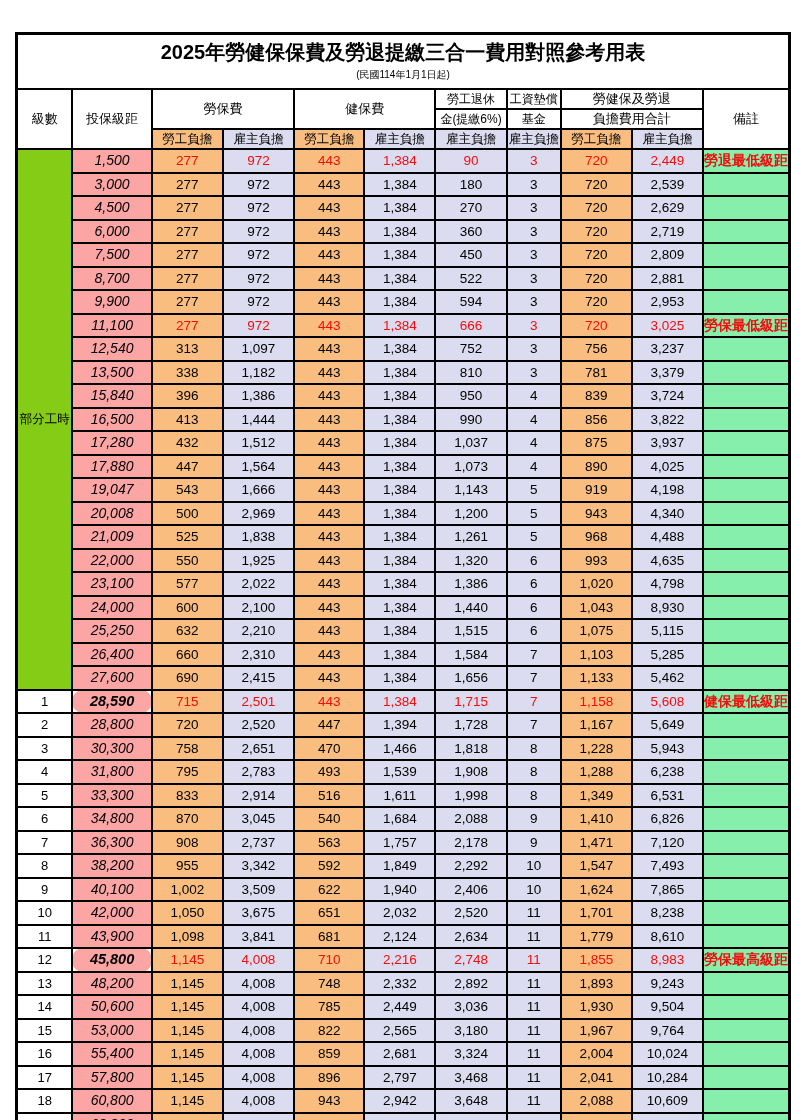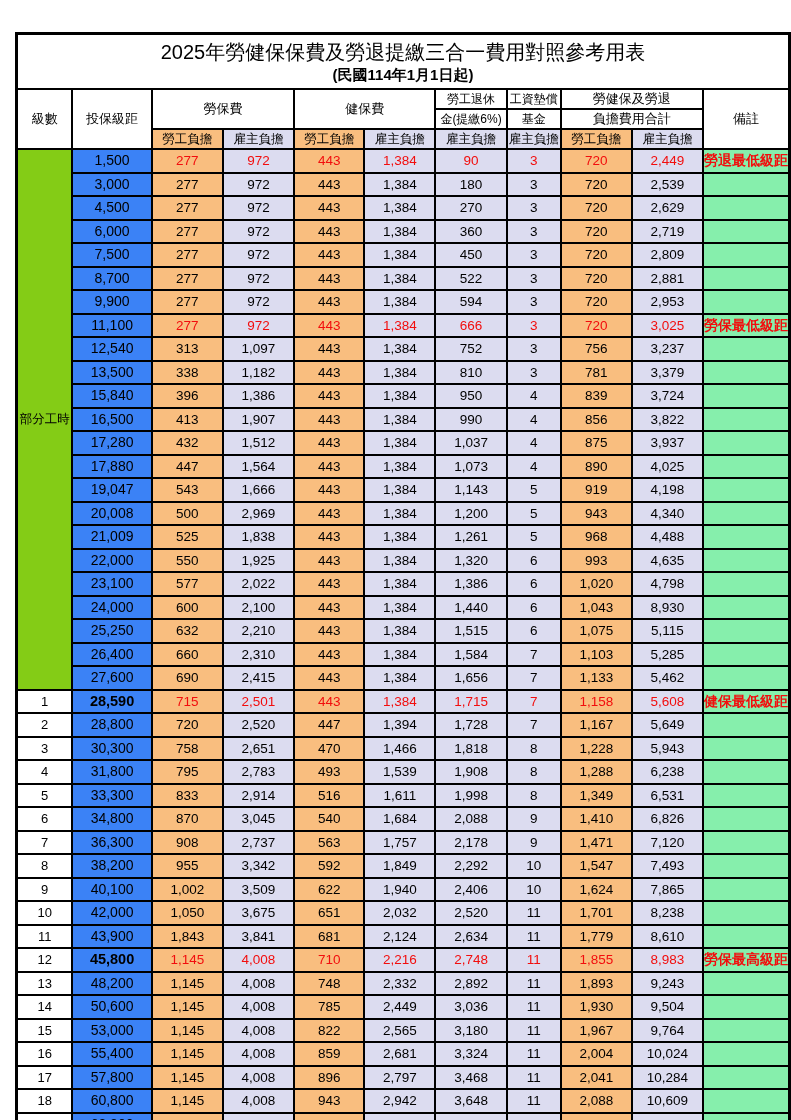--- a/index.html
+++ b/index.html
@@ -15,34 +15,34 @@
     color:#000;
   }
   .table-wrap{position:absolute;left:15px;top:32px;}
   table{border-collapse:collapse;table-layout:fixed;border:3px solid var(--border);}
   td,th{
     border:2px solid var(--border);
     padding:0 1px;text-align:center;vertical-align:middle;
     overflow:hidden;white-space:nowrap;font-weight:normal;
   }
   .title-cell{height:53px;background:#fff;}
-  .title-line{font-size:20px;font-weight:normal;line-height:26px;}
-  .subtitle-line{font-size:15px;font-weight:bold;line-height:20px;text-align:center;}
+  .title-line{font-size:20px;font-weight:bold;line-height:26px;}
+  .subtitle-line{font-size:10px;font-weight:normal;line-height:20px;text-align:center;}
   .hdr{font-size:13px;height:18px;line-height:18px;}
   .hdr-small{font-size:12px;height:18px;line-height:18px;}
   .sub-hdr{font-size:12.5px;height:18px;line-height:18px;}
   .bg-emp{background:var(--emp-bg);}
   .bg-er{background:var(--er-bg);}
   td.data{font-size:13.5px;height:21.5px;line-height:21.5px;}
   td.c-level{font-size:13px;background:#fff;}
-  td.c-bracket{font-size:14px;background:#3b82f6;}
+  td.c-bracket{font-size:14px;background:#fca5a5;font-style:italic;}
   td.c-remark{font-size:14px;background:#86efac;color:var(--red);font-weight:bold;padding:0;}
   td.part-time{font-size:12.5px;background:#84cc16;letter-spacing:0;}
   tr.red-row td.c-num, tr.red-row td.c-remark{color:var(--red);}
-  tr.bold-bracket td.c-bracket{font-weight:bold;font-size:14.5px;}
+  tr.bold-bracket td.c-bracket{font-weight:bold;font-size:14.5px;border-radius:11px;}
 </style>
 </head>
 <body>
 
 <div class="table-wrap">
   <table>
     <colgroup>
       <col style="width:56px">
         <col style="width:82px">
       <col style="width:73px">
@@ -228,21 +228,21 @@
     <td class="data c-num bg-er">950</td>
     <td class="data c-num bg-er">4</td>
     <td class="data c-num bg-emp">839</td>
     <td class="data c-num bg-er">3,724</td>
     <td class="data c-remark"></td>
   </tr>
         <tr>
 
     <td class="data c-bracket">16,500</td>
     <td class="data c-num bg-emp">413</td>
-    <td class="data c-num bg-er">1,907</td>
+    <td class="data c-num bg-er">1,444</td>
     <td class="data c-num bg-emp">443</td>
     <td class="data c-num bg-er">1,384</td>
     <td class="data c-num bg-er">990</td>
     <td class="data c-num bg-er">4</td>
     <td class="data c-num bg-emp">856</td>
     <td class="data c-num bg-er">3,822</td>
     <td class="data c-remark"></td>
   </tr>
         <tr>
 
@@ -513,21 +513,21 @@
     <td class="data c-num bg-er">2,032</td>
     <td class="data c-num bg-er">2,520</td>
     <td class="data c-num bg-er">11</td>
     <td class="data c-num bg-emp">1,701</td>
     <td class="data c-num bg-er">8,238</td>
     <td class="data c-remark"></td>
   </tr>
         <tr>
     <td class="data c-level">11</td>
     <td class="data c-bracket">43,900</td>
-    <td class="data c-num bg-emp">1,843</td>
+    <td class="data c-num bg-emp">1,098</td>
     <td class="data c-num bg-er">3,841</td>
     <td class="data c-num bg-emp">681</td>
     <td class="data c-num bg-er">2,124</td>
     <td class="data c-num bg-er">2,634</td>
     <td class="data c-num bg-er">11</td>
     <td class="data c-num bg-emp">1,779</td>
     <td class="data c-num bg-er">8,610</td>
     <td class="data c-remark"></td>
   </tr>
         <tr class="red-row bold-bracket">

